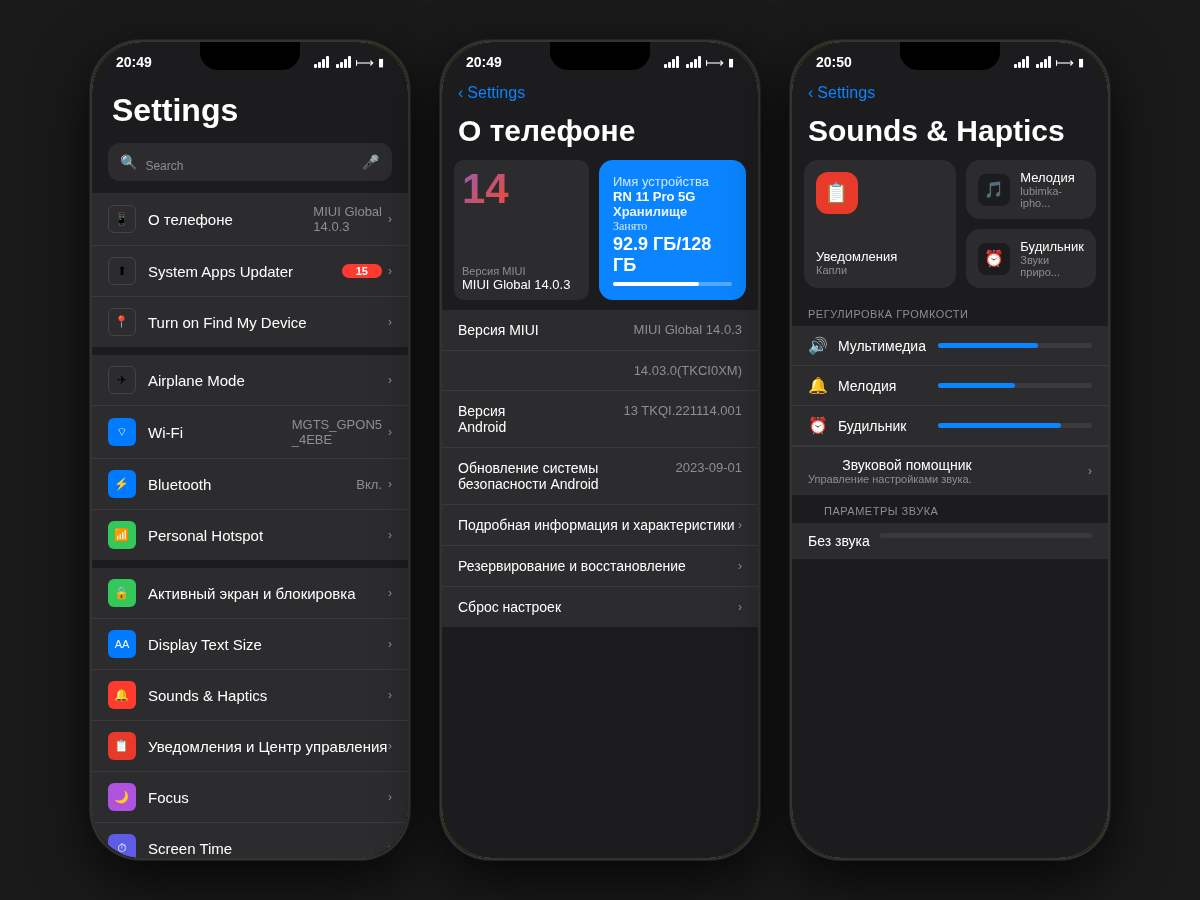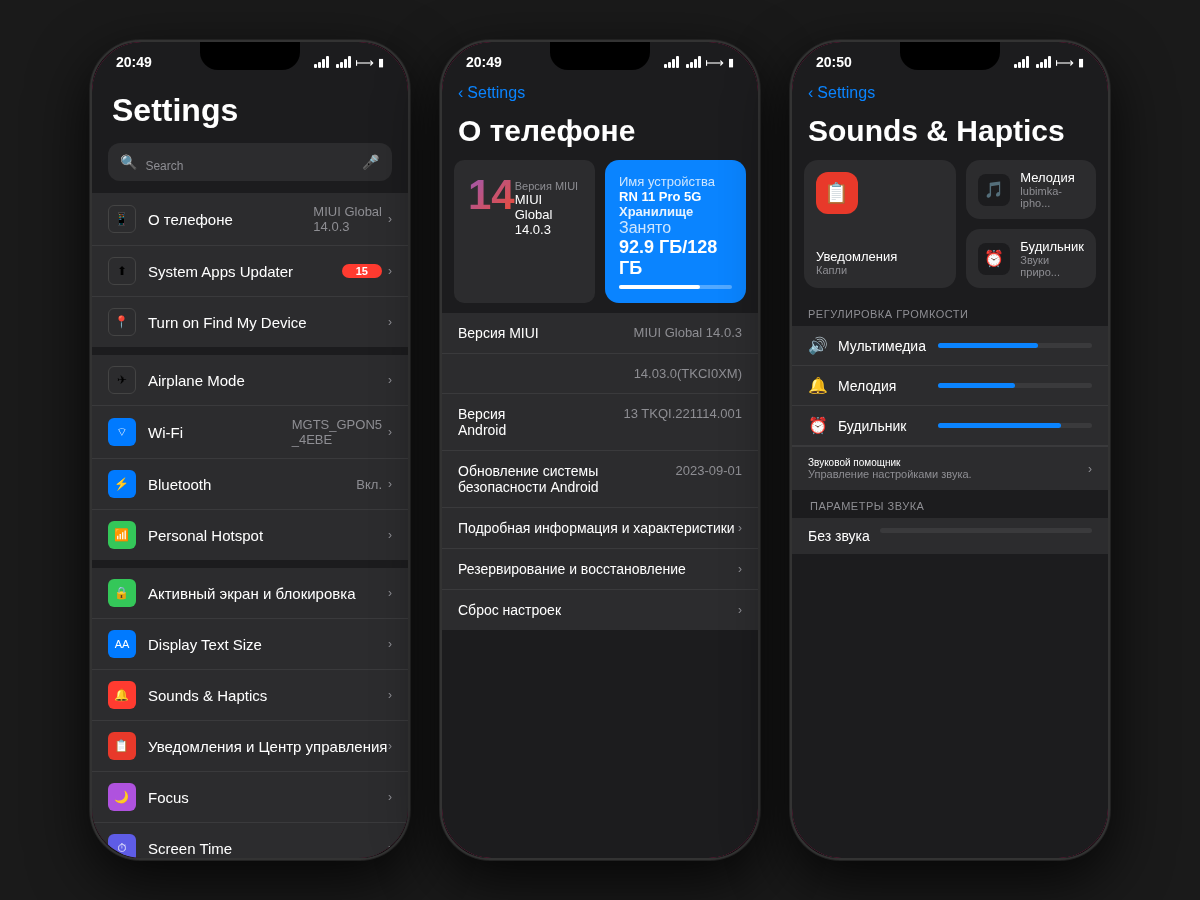--- a/index.html
+++ b/index.html
@@ -24,21 +24,21 @@
       border: 2px solid #333;
       position: relative;
       overflow: hidden;
       box-shadow: 0 0 0 1px #222, 0 20px 60px rgba(0,0,0,0.8);
     }
     .phone-inner {
       width: 100%;
       height: 100%;
       border-radius: 50px;
       overflow: hidden;
-      background: #be185d;
+      background: #eab308;
       display: flex;
       flex-direction: column;
     }
 
     
     .status-bar {
       display: flex;
       justify-content: space-between;
       align-items: center;
       padding: 12px 24px 6px;
@@ -175,24 +175,24 @@
       padding: 8px 16px 12px;
     }
     .about-top-cards {
       display: flex;
       gap: 10px;
       padding: 0 12px 10px;
     }
     .miui-card {
       background: #2c2c2e;
       border-radius: 10px;
-      padding: 14px;
+      padding: 8px;
       flex: 1;
       display: flex;
-      flex-direction: row;
+      flex-direction: column;
       justify-content: space-between;
       min-height: 110px;
     }
     .miui-logo {
       font-size: 42px;
       font-weight: 900;
       background: linear-gradient(135deg, #9b59b6, #e74c3c, #e67e22);
       -webkit-background-clip: text;
       -webkit-text-fill-color: transparent;
       background-clip: text;
@@ -206,21 +206,21 @@
       padding: 14px;
       flex: 1;
       min-height: 110px;
       display: flex;
       flex-direction: column;
       justify-content: space-between;
     }
     .device-name-label { font-size: 13px; color: rgba(255,255,255,0.8); }
     .device-name-value { font-size: 13px; color: #fff; font-weight: 700; }
     .storage-label { font-size: 13px; color: rgba(255,255,255,0.9); font-weight: 600; }
-    .storage-used { font-size: 16px; color: rgba(255,255,255,0.8); }
+    .storage-used { font-size: 12px; color: rgba(255,255,255,0.8); font-family: Liberation Serif, serif; }
     .storage-size { font-size: 18px; font-weight: 700; color: #fff; }
     .storage-bar-bg {
       height: 4px;
       background: rgba(255,255,255,0.3);
       border-radius: 2px;
       margin-top: 6px;
     }
     .storage-bar-fill {
       height: 4px;
       background: #fff;
@@ -345,27 +345,27 @@
       border-radius: 3px;
     }
     .assistant-row {
       display: flex;
       align-items: center;
       padding: 10px 16px;
       justify-content: space-between;
       border-top: 0.5px solid #3a3a3c;
     }
     .assistant-text { }
-    .assistant-label { font-size: 10px; color: #fff; }
+    .assistant-label { font-size: 14px; color: #fff; text-align: right; }
     .assistant-sub { font-size: 11px; color: #8e8e93; }
     .section-header-bottom {
       font-size: 11px;
       color: #8e8e93;
       letter-spacing: 0.5px;
-      padding: 10px 18px 6px;
+      padding: 10px 32px 6px;
       text-transform: uppercase;
     }
     .sound-params { background: #2c2c2e; }
     .sound-param-row {
       display: flex;
       align-items: flex-start;
       padding: 10px 16px;
       justify-content: space-between;
     }
     .sound-param-label { font-size: 14px; color: #fff; }

